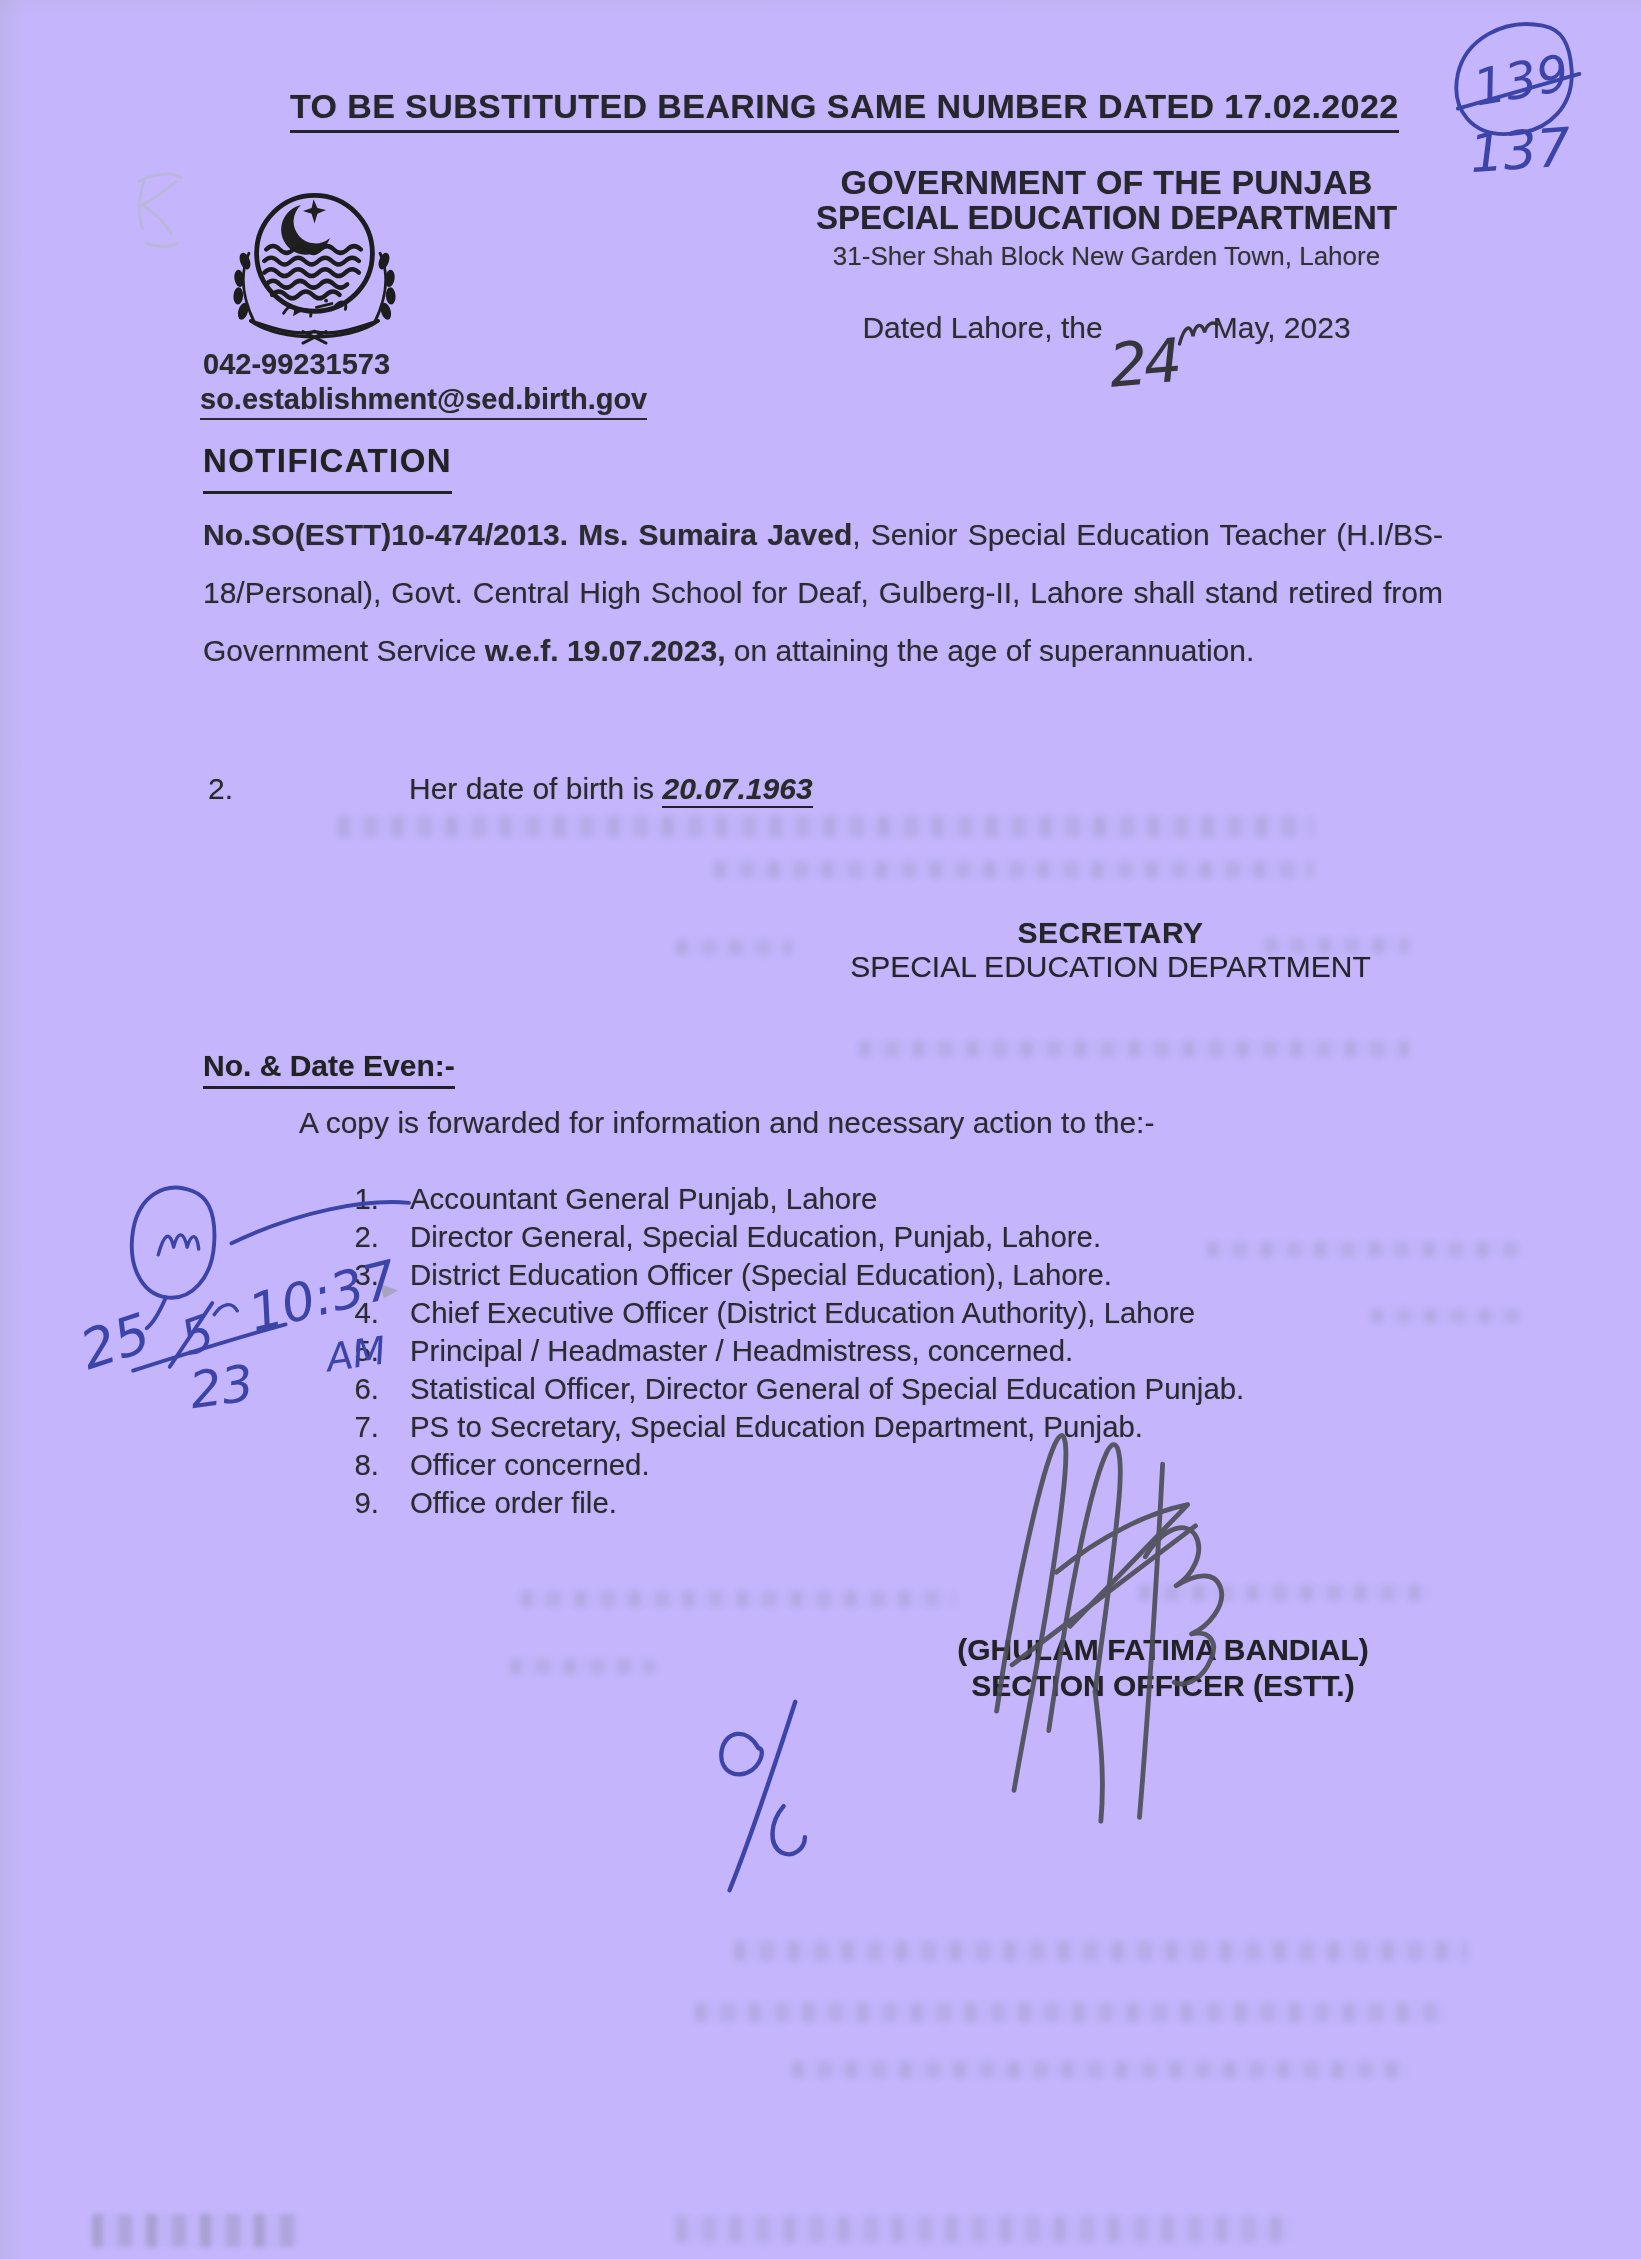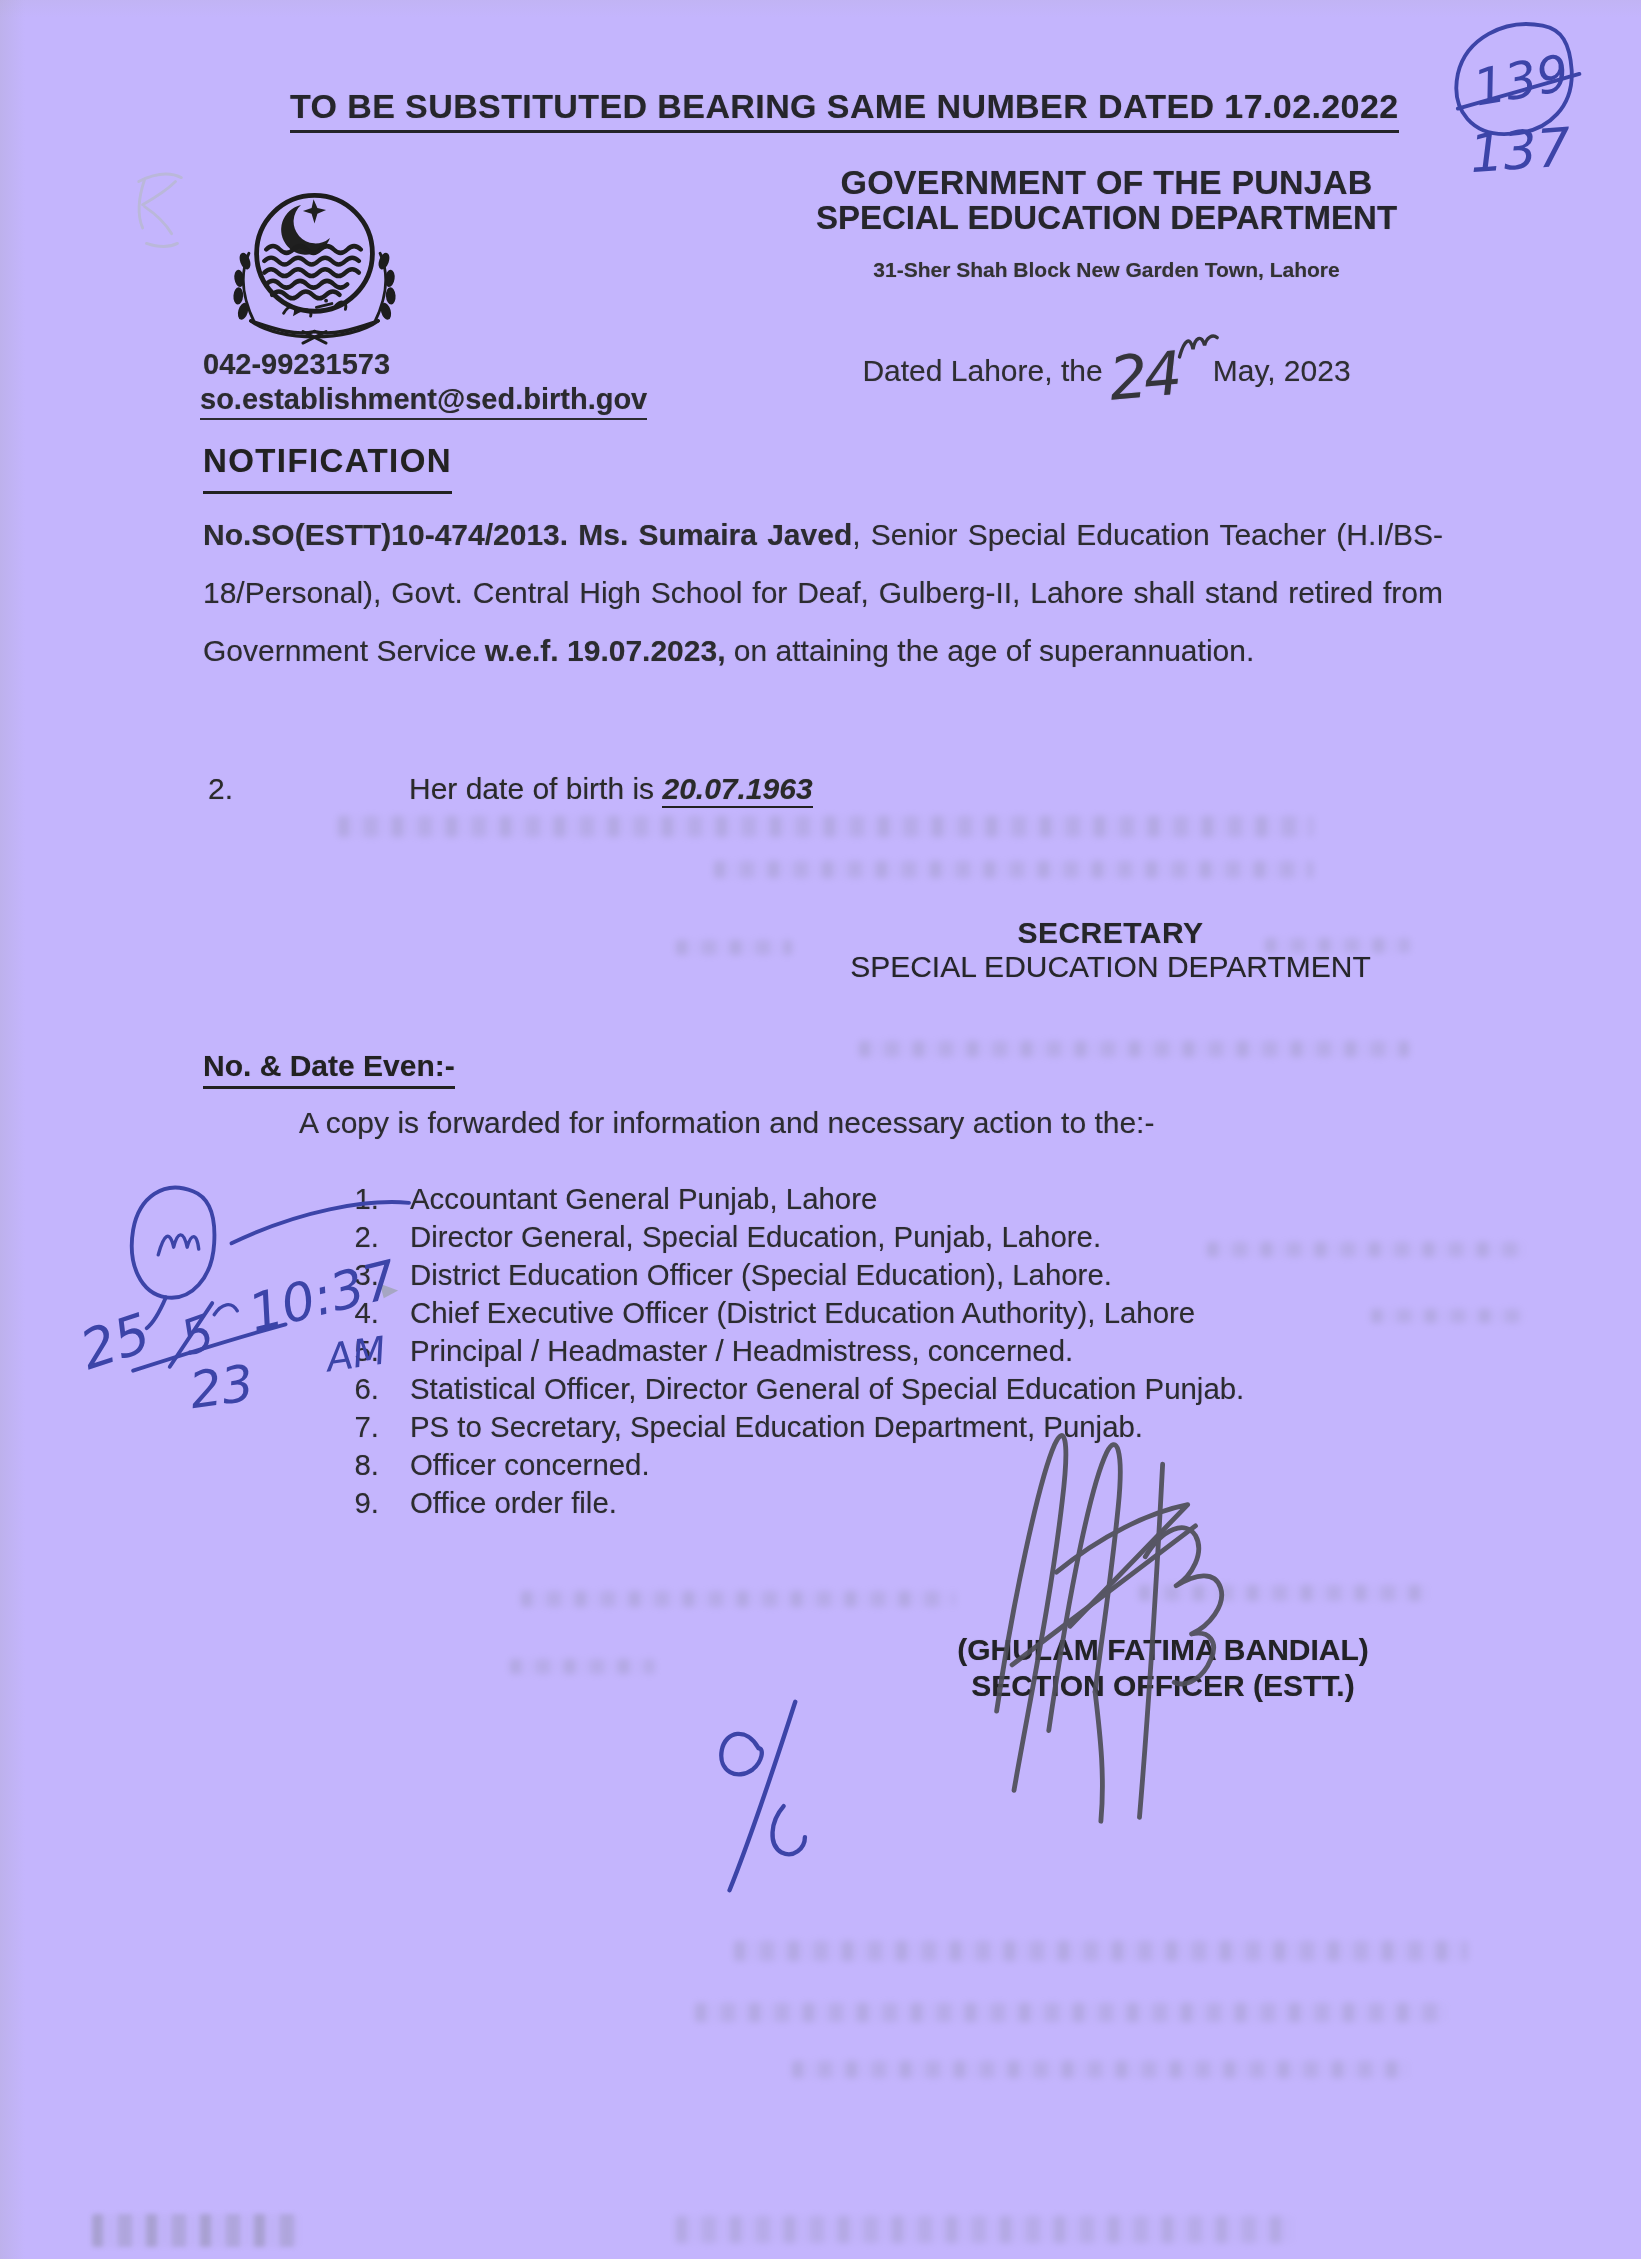--- a/index.html
+++ b/index.html
@@ -15,22 +15,22 @@
   .abs{position:absolute;}
   .b{font-weight:bold;}
   .scan{text-shadow:0 0 1px rgba(45,45,45,.38);}
 
   .top-notice{left:290px;top:87px;font-size:34px;font-weight:bold;letter-spacing:0.4px;
     border-bottom:3.9px solid #24242a;padding-bottom:3.9px;color:#26262c;}
 
   .letterhead{left:806px;top:164px;width:601px;text-align:center;color:#26262c;}
   .lh-gov{font-size:34px;font-weight:bold;letter-spacing:0.2px;line-height:36px;}
   .lh-dept{font-size:33px;font-weight:bold;line-height:35px;}
-  .lh-addr{font-size:21px;line-height:31px;margin-top:19px;color:#333;font-weight:bold;}
-  .lh-dated{margin-top:39px;font-size:30px;display:flex;justify-content:center;align-items:center;color:#2e2e32;}
+  .lh-addr{font-size:26px;line-height:31px;margin-top:6px;color:#333;}
+  .lh-dated{margin-top:39px;font-size:30px;display:flex;justify-content:center;align-items:flex-start;color:#2e2e32;}
   .hand-day{width:114px;height:93px;vertical-align:-33px;margin:0 -9.7px 0 5.8px;}
 
   .phone{left:203px;top:348px;font-size:29px;font-weight:bold;color:#2b2b2f;}
   .email{left:200px;top:383px;font-size:29px;font-weight:bold;color:#2b2b2f;
     border-bottom:2.9px solid #2b2b2f;padding-bottom:1.9px;}
 
   .notif-head{left:203px;top:442px;font-size:33px;font-weight:bold;letter-spacing:1.4px;
     border-bottom:3.9px solid #222;padding-bottom:11px;color:#222;}
 
   .body-para{left:203px;top:506px;width:1240px;font-size:30px;line-height:58px;

